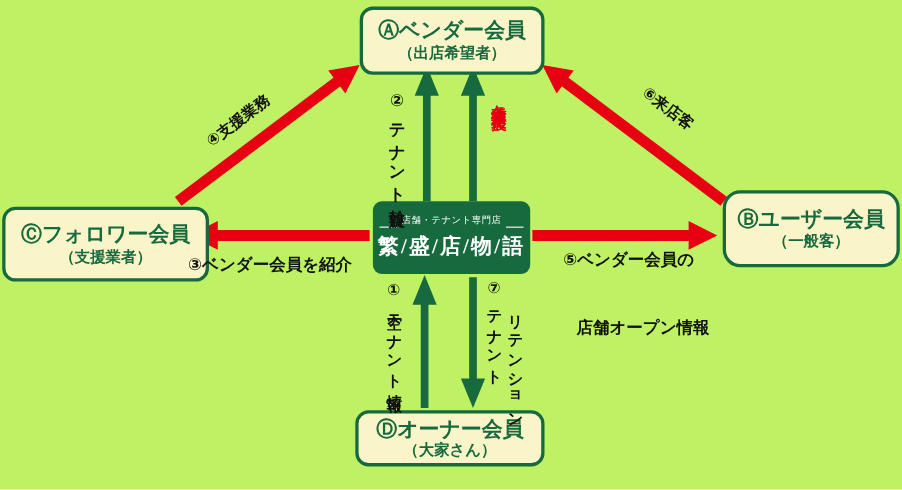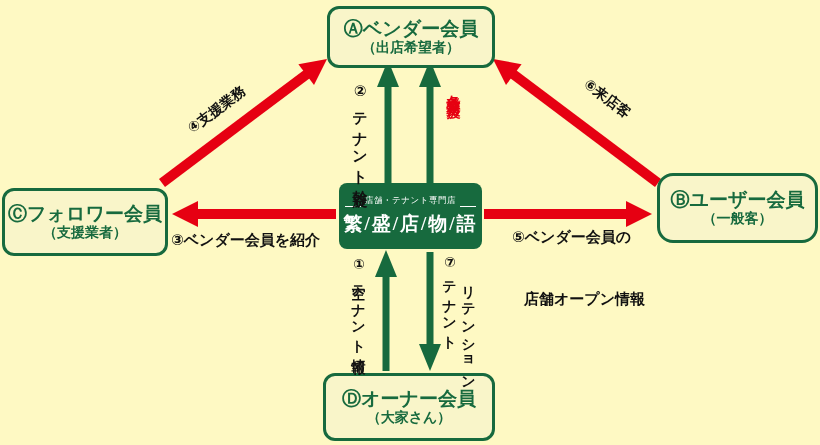--- a/index.html
+++ b/index.html
@@ -1,37 +1,37 @@
 <!DOCTYPE html>
 <html style="--green: #176a3e; --red: #e60012; --cream: #f9f5c9; --white: #ffffff;"><head>
 <meta charset="utf-8">
 <style>
   html,body { margin:0; padding:0; background:#ffffff; }
   .stage {
-    position:relative; width:820px; height:445px; background:#fef9c3;
+    position:relative; width:820px; height:445px; background:#bef264;
     font-family:"Liberation Sans","DejaVu Sans",sans-serif; overflow:hidden;
   }
   svg.arrows { position:absolute; left:0; top:0; width:820px; height:445px; }
   .shaft-red   { stroke:var(--red);   stroke-width:10; fill:none; }
   .head-red    { fill:var(--red); stroke:none; }
   .shaft-green { stroke:var(--green); stroke-width:7;  fill:none; }
   .head-green  { fill:var(--green); stroke:none; }
 
   .node {
     position:absolute; box-sizing:border-box;
     background:var(--cream); border:3px solid var(--green); border-radius:12px;
     display:flex; flex-direction:column; align-items:center; justify-content:center;
     color:var(--green); text-align:center; line-height:1.15;
   }
   .node-title { font-size:19px; font-weight:bold; white-space:nowrap; }
-  .node-sub   { font-size:14px; font-weight:bold; white-space:nowrap;font-family:Liberation Mono, monospace; }
+  .node-sub   { font-size:14px; font-weight:bold; white-space:nowrap; }
   .node-a { left:327px; top:6px;   width:168px; height:62px; }
   .node-b { left:657px; top:173px; width:161px; height:70px;border-radius:16px; }
-  .node-c { left:2px;   top:188px; width:166px; height:68px; }
-  .node-d { left:323px; top:373px; width:172px; height:68px; }
+  .node-c { left:2px;   top:188px; width:188px; height:68px; }
+  .node-d { left:323px; top:373px; width:172px; height:51px; }
 
   .center-box {
     position:absolute; left:339px; top:183px; width:143px; height:66px;
     box-sizing:border-box; background:var(--green); border-radius:8px;
     display:flex; flex-direction:column; align-items:center; justify-content:center;
     color:#ffffff;
   }
   .tagline-row { display:flex; align-items:flex-end; gap:4px; width:100%; justify-content:center; }
   .tagline-row .rule { height:1px; background:#ffffff; width:16px; flex:none; }
   .tagline { font-size:8.5px; white-space:nowrap; letter-spacing:0.5px; }

